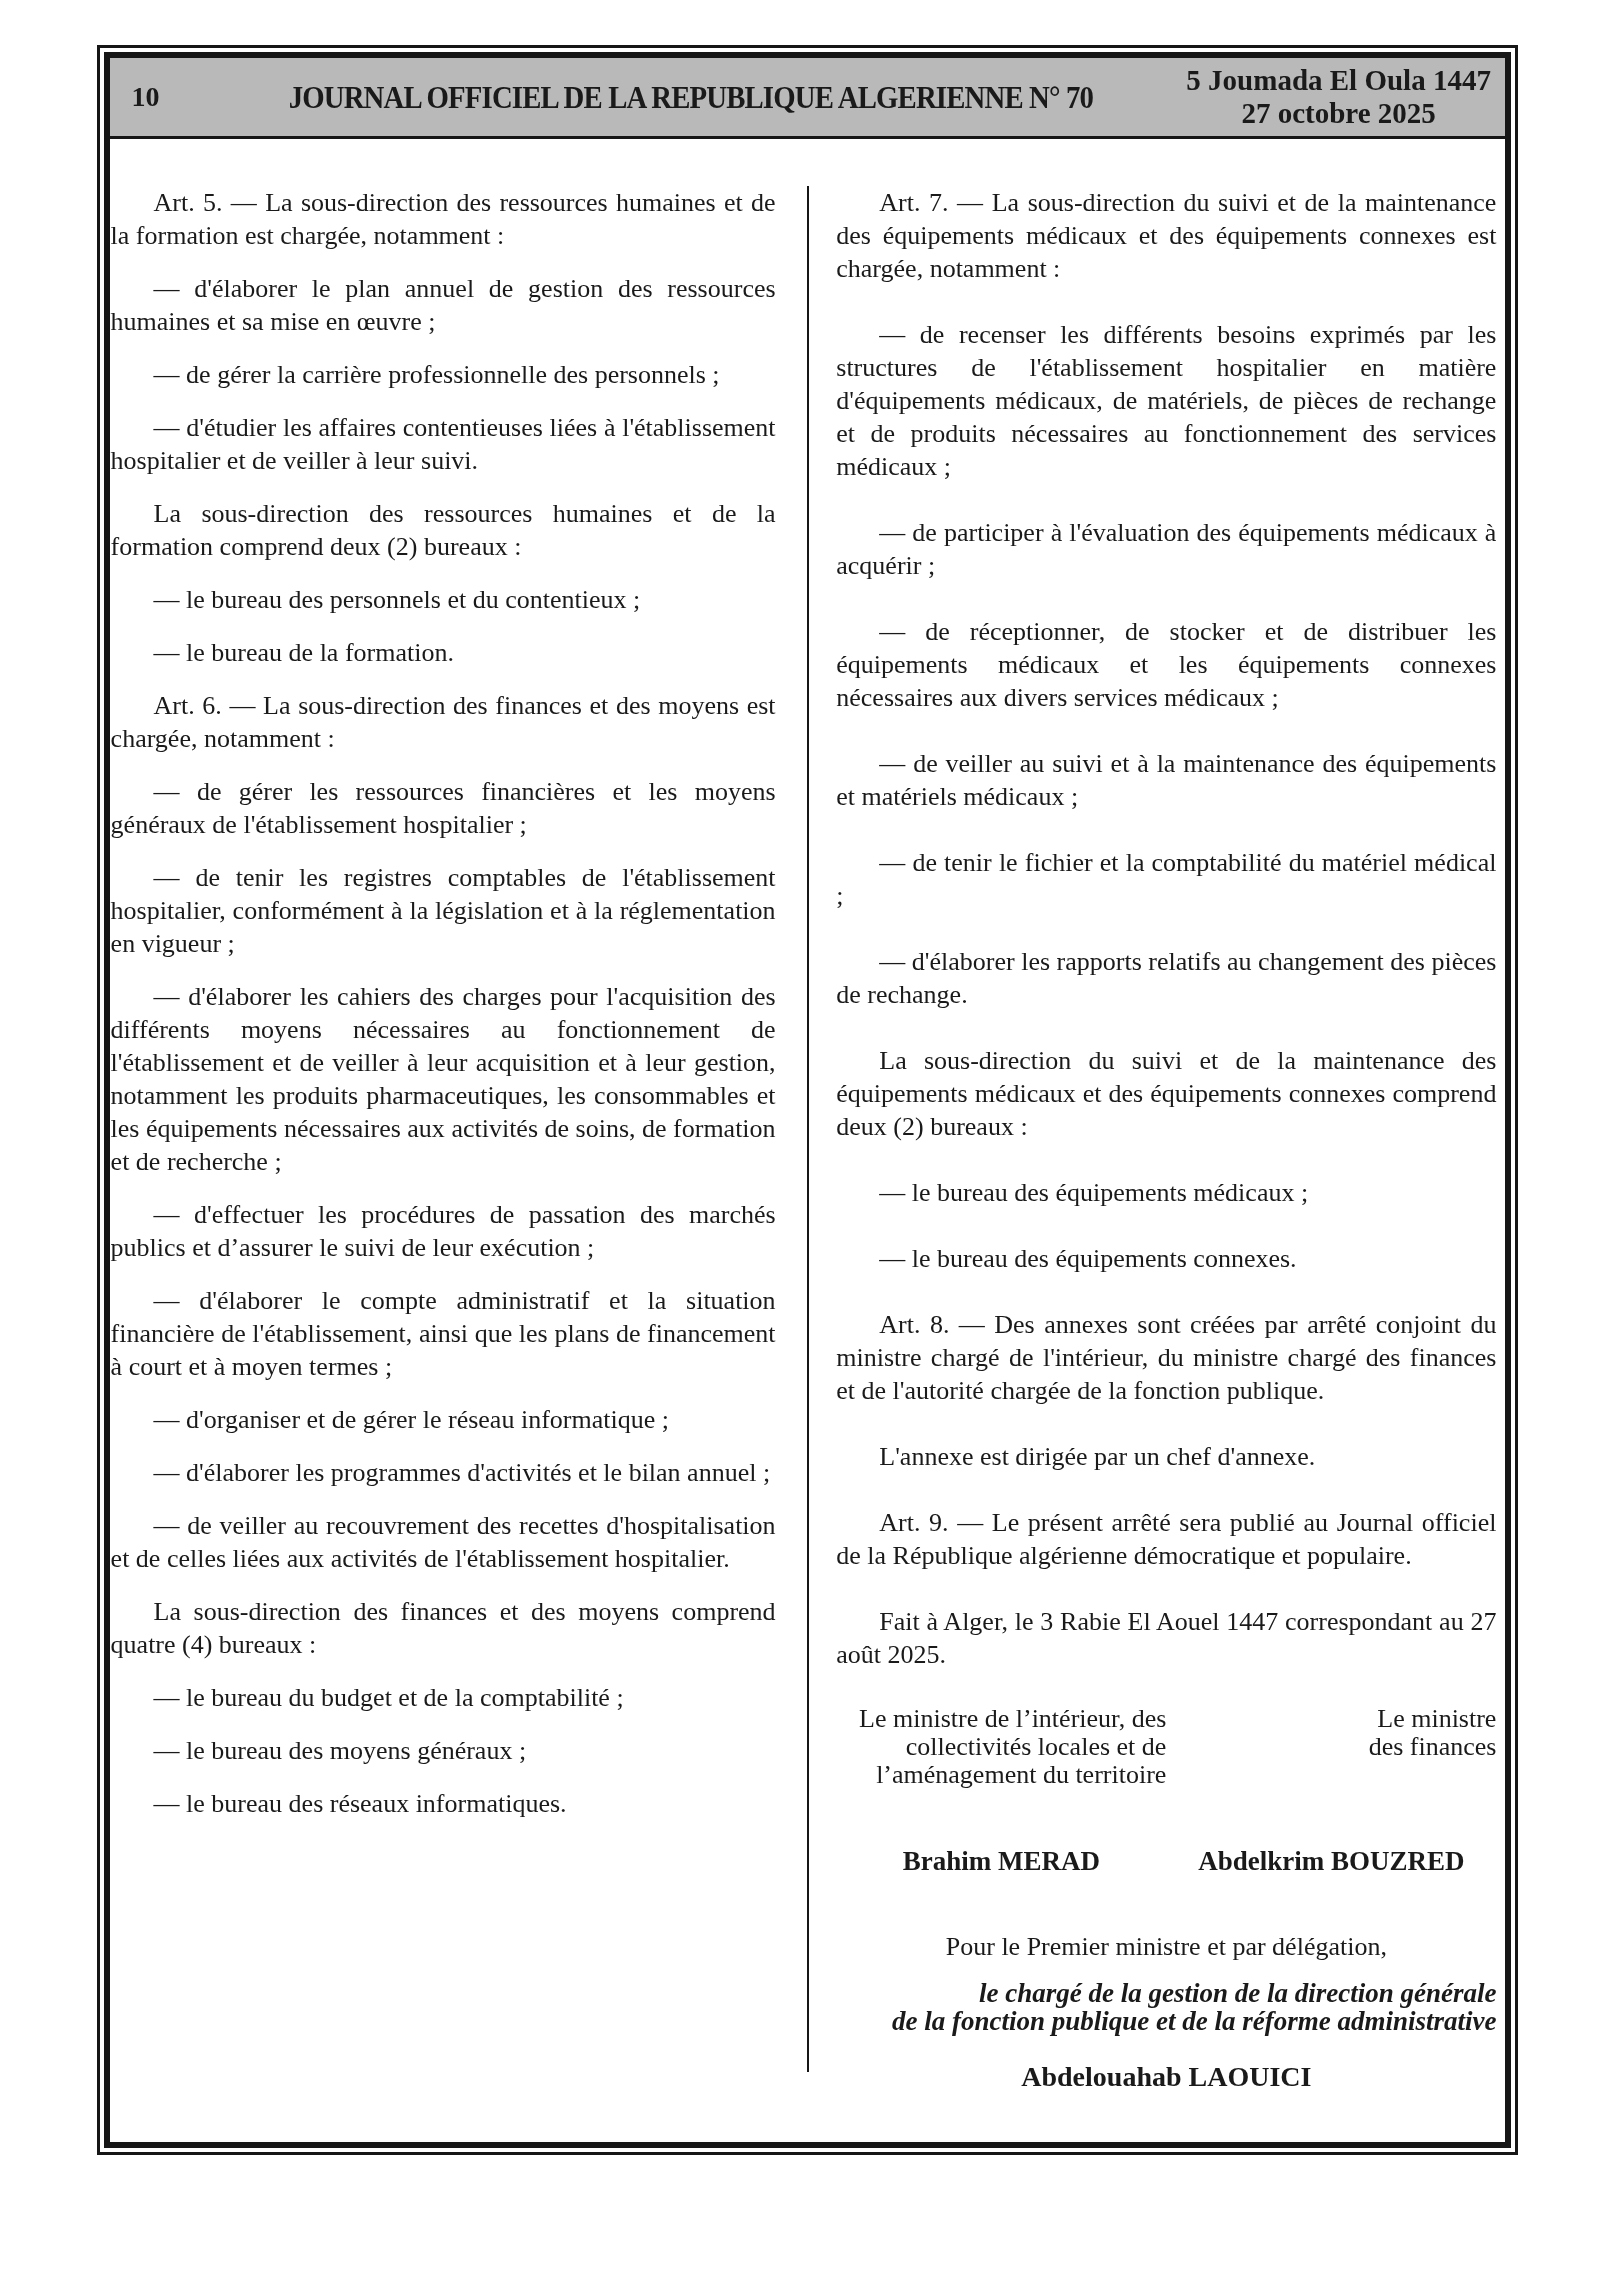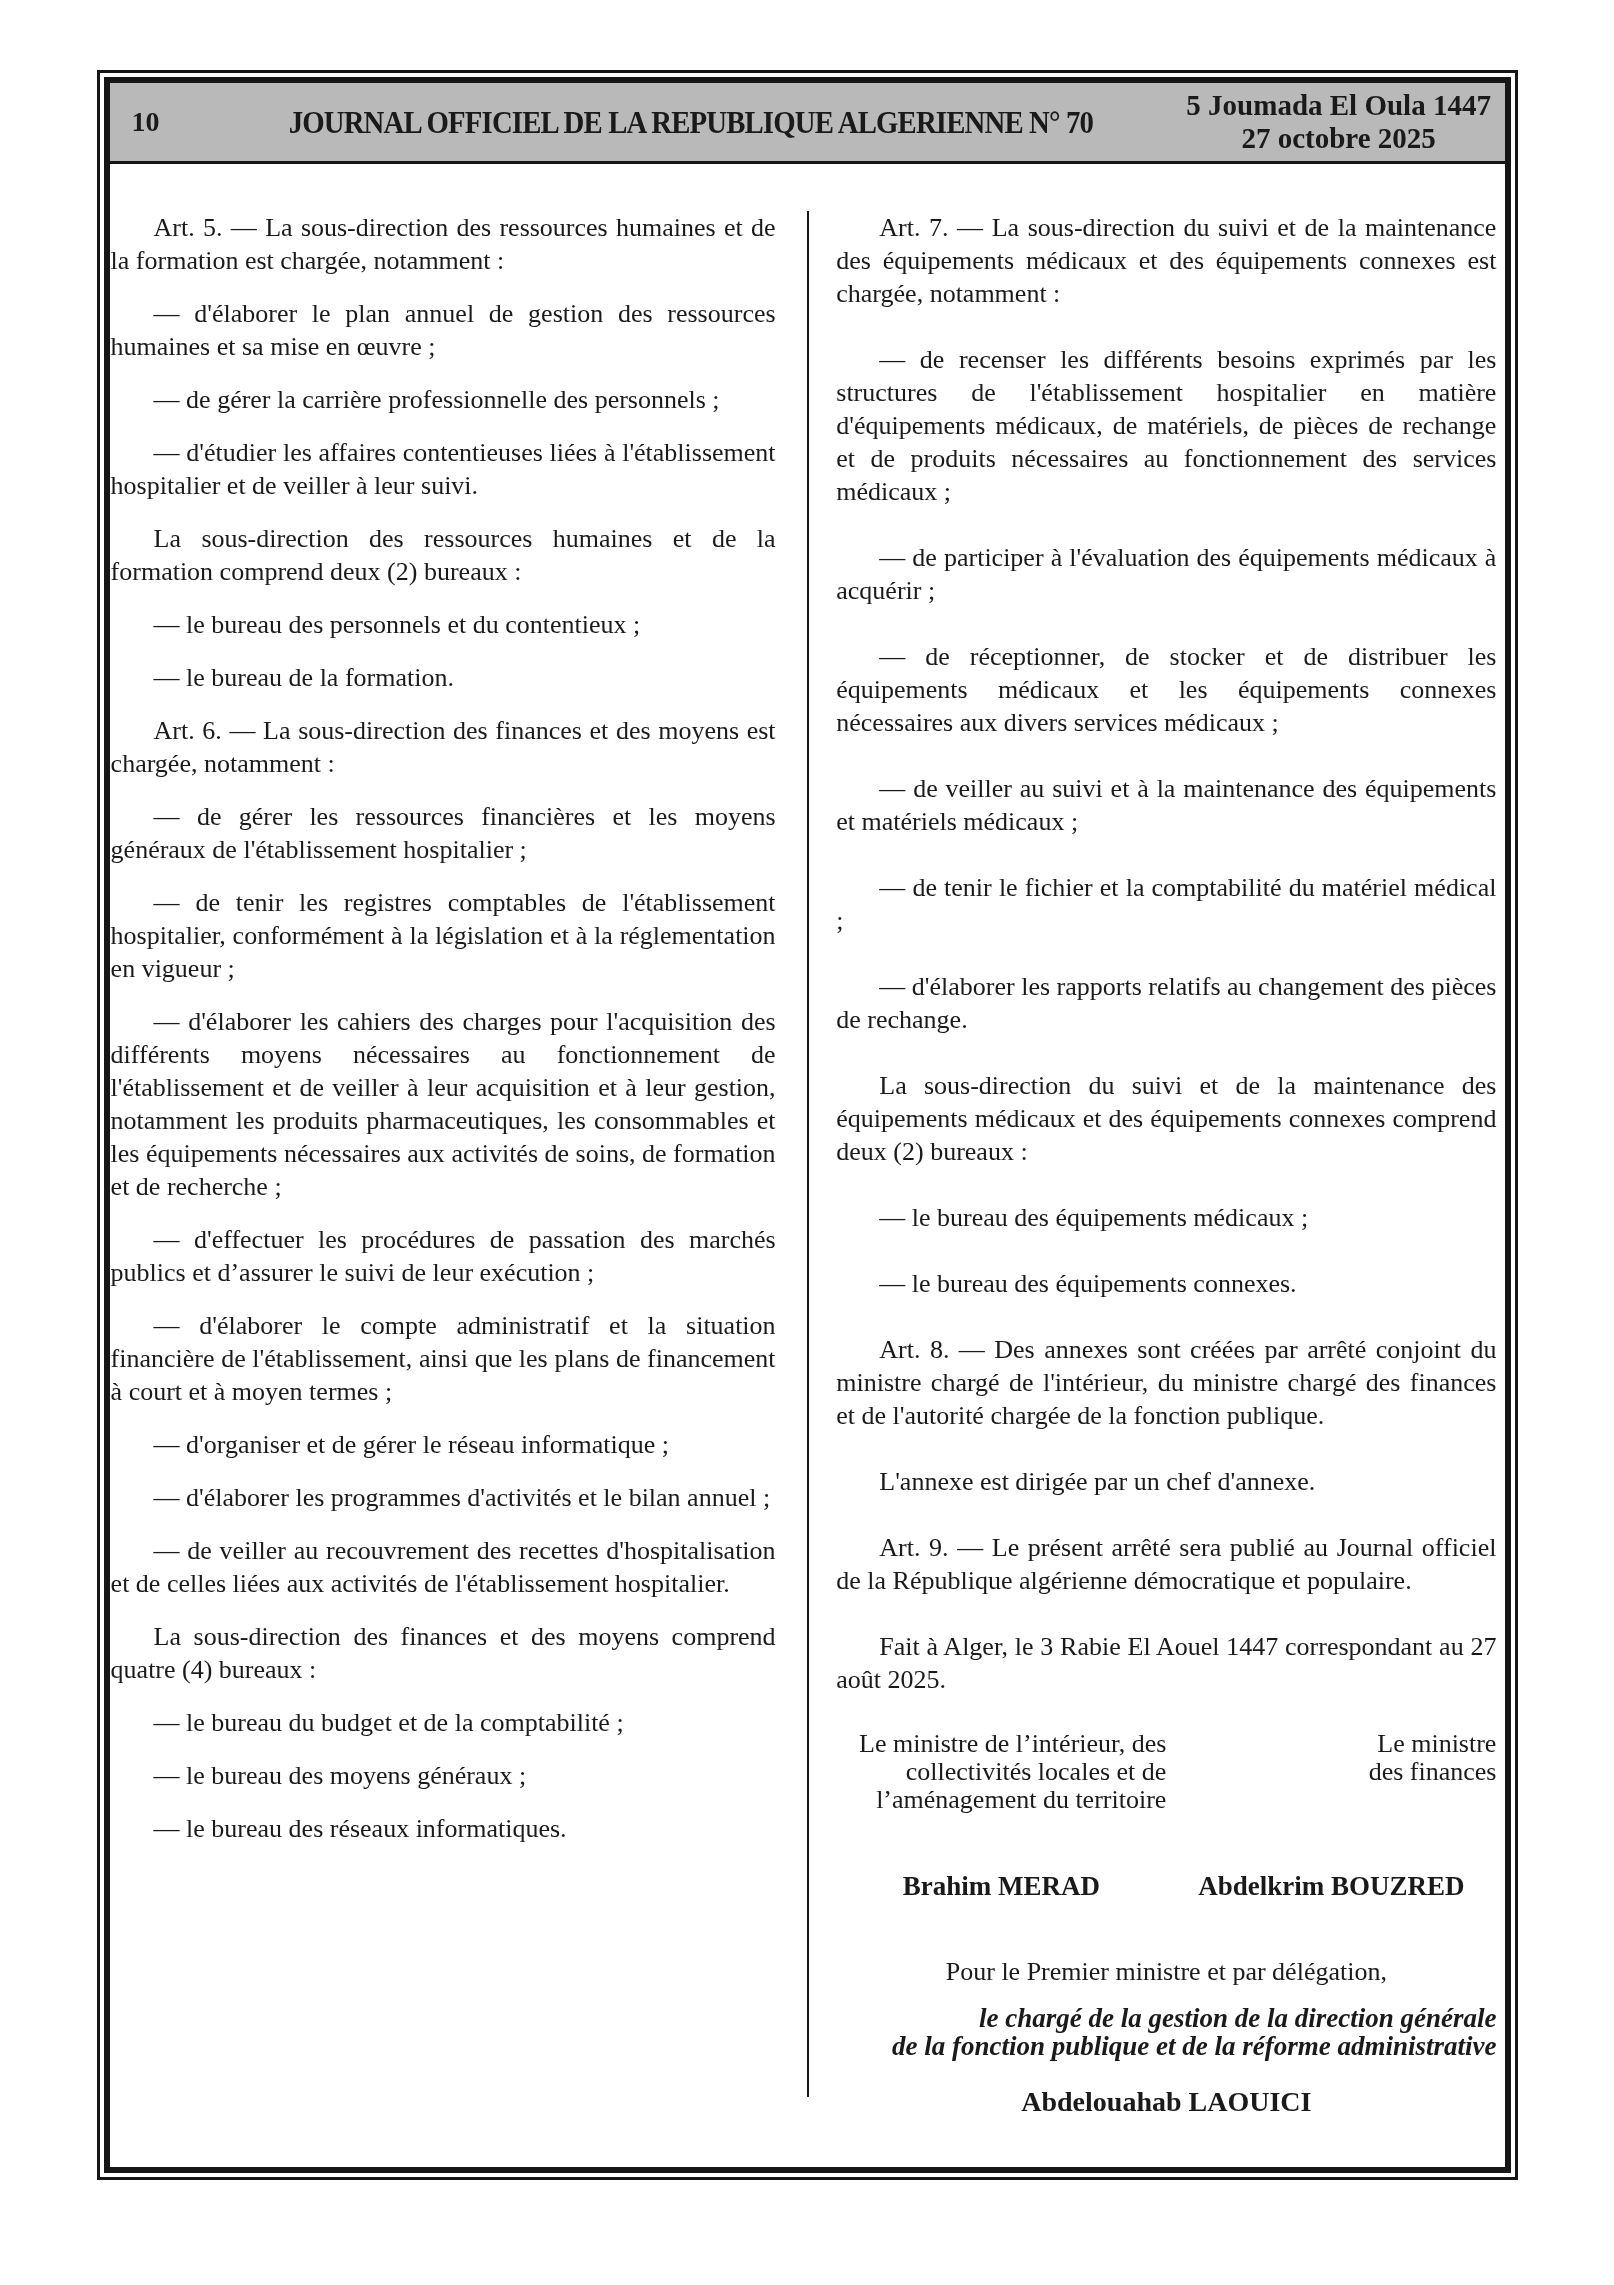--- a/index.html
+++ b/index.html
@@ -8,21 +8,21 @@
     width: 1615px; height: 2285px;
     font-family: "Liberation Serif", "DejaVu Serif", serif;
     color: #1a1a1a;
     position: relative;
     overflow: hidden;
   }
   .page { position: absolute; inset: 0; background: #ffffff; }
 
   .frame-outer {
     position: absolute;
-    left: 97px; top: 70px;
+    left: 97px; top: 45px;
     width: 1421px; height: 2110px;
     border: 3.6px solid #161616;
     padding: 3.6px;
   }
   .frame-inner {
     width: 100%; height: 100%;
     border: 6.3px solid #161616;
     display: flex; flex-direction: column;
   }
 

